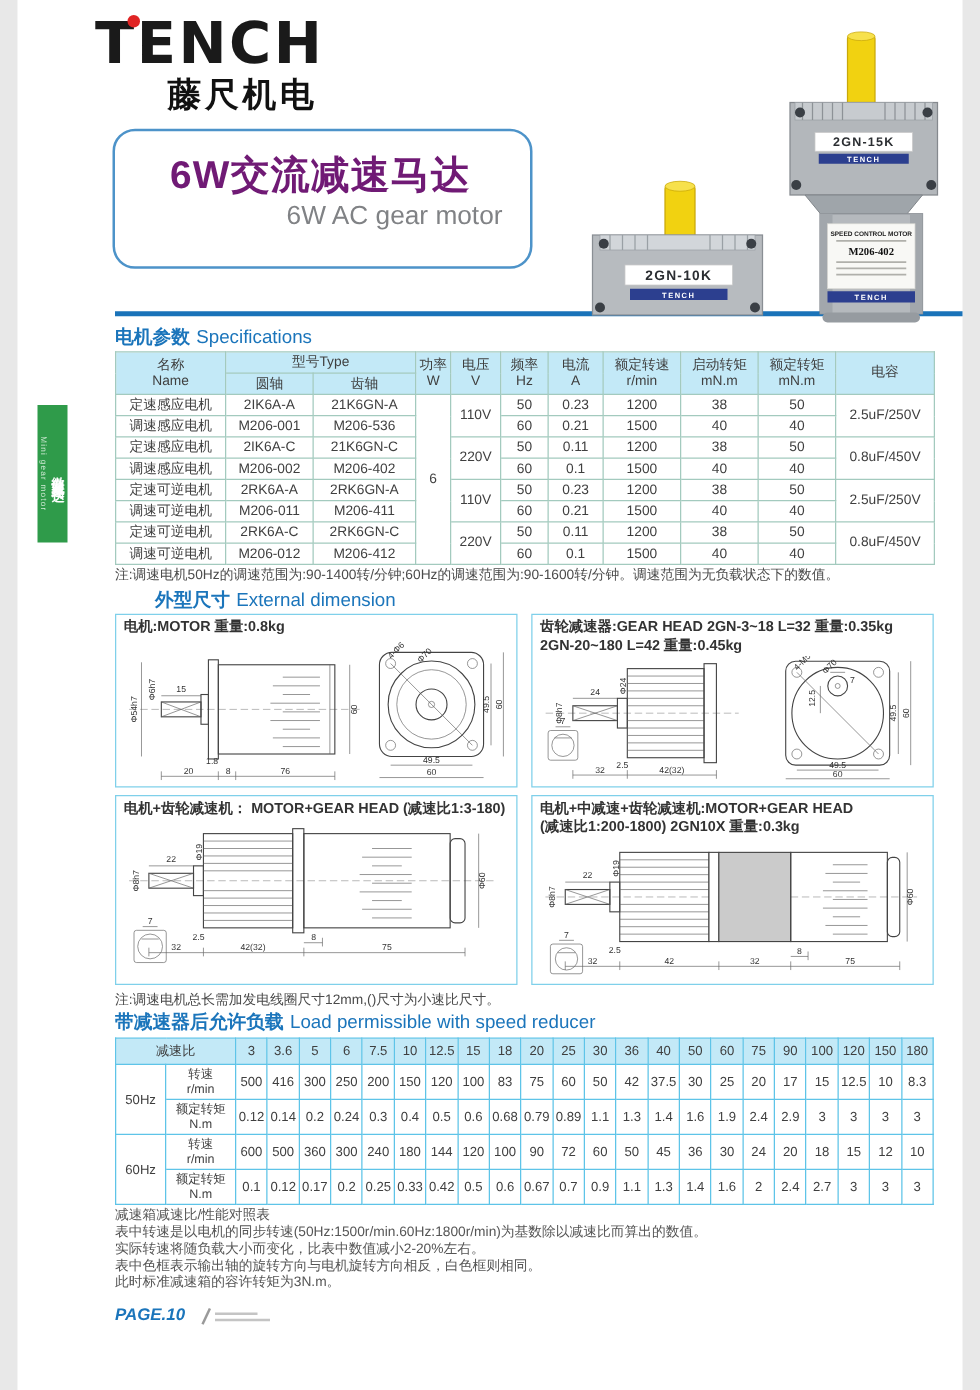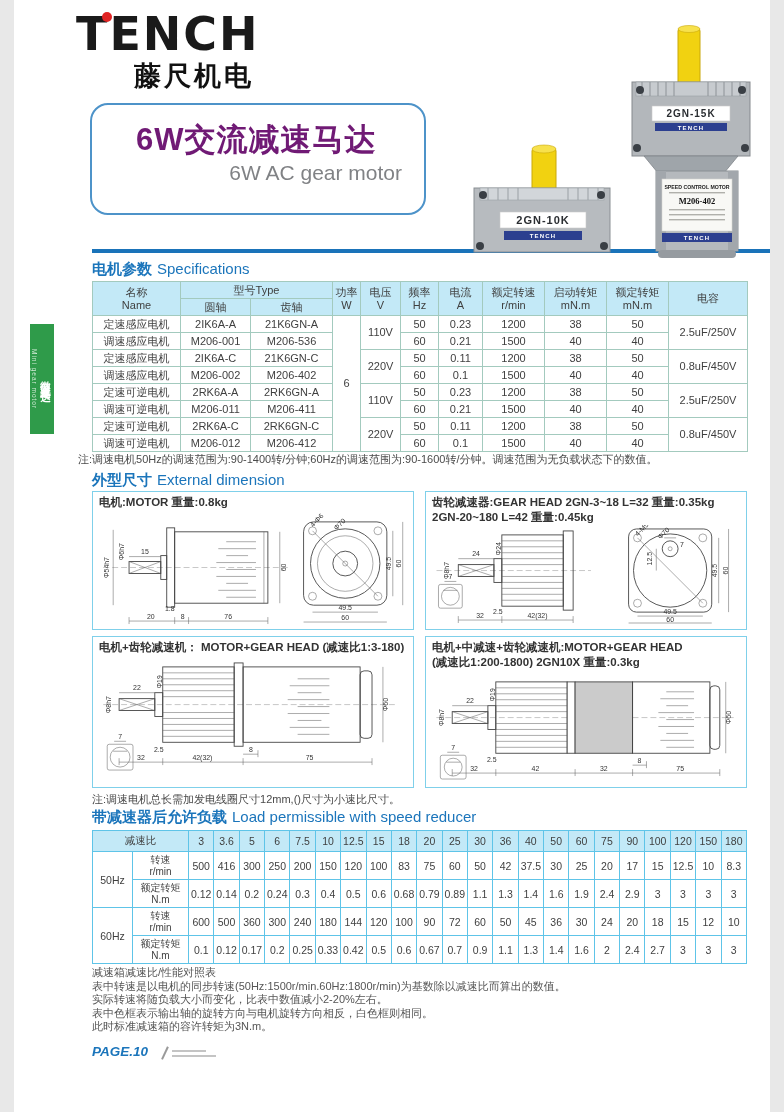--- a/index.html
+++ b/index.html
@@ -25,28 +25,28 @@
   
   .side-tab{position:absolute;left:16px;top:324px;width:24px;height:110px;background:#2f9b4a;
             display:flex;flex-direction:row;justify-content:center;align-items:center;gap:1px;}
   .side-en{writing-mode:vertical-rl;font-size:6.5px;color:#cfe9d4;letter-spacing:1px;}
   .side-cn{writing-mode:vertical-rl;text-orientation:upright;font-size:10.5px;color:#ffffff;letter-spacing:2px;font-weight:700;}
 
   
   .sec-title{position:absolute;left:78px;font-size:15px;color:#1b75bb;}
   .sec-title .cn{font-weight:800;}
   .sec-title .en{font-weight:400;margin-left:5px;}
-  .t1{top:260px;} .t2{top:471px;} .t3{top:808px;}
+  .t1{top:260px;} .t2{top:471px;margin-left:32px;} .t3{top:808px;}
 
   
   .spec-table{position:absolute;left:78px;top:281px;width:655px;border-collapse:collapse;table-layout:fixed;
               font-size:11px;color:#3f3f3f;}
   .spec-table th,.spec-table td{border:1px solid #a3cabe;text-align:center;padding:0 1px;height:16px;line-height:13px;font-weight:400;}
   .spec-table thead th{background:#c3e9f7;}
-  .spec-note{position:absolute;left:64px;top:452px;font-size:11px;color:#4a4a4a;text-align:center;}
+  .spec-note{position:absolute;left:78px;top:452px;font-size:11px;color:#4a4a4a;text-align:center;}
 
   
   .dim-grid{position:absolute;left:78px;top:491px;width:655px;display:grid;grid-template-columns:322px 322px;
             grid-column-gap:11px;grid-row-gap:6px;}
   .dim-panel{border:1px solid #7fd0ea;background:#fff;box-sizing:border-box;padding:3px 6px;height:139px;}
   .dim-panel.tall{height:152px;}
   .dim-title{font-size:11.5px;font-weight:700;color:#333;line-height:15px;}
   .dim-panel svg{display:block;width:308px;}
   .dim-note{position:absolute;left:78px;top:792px;font-size:11px;color:#4a4a4a;}
   .dline{stroke:#444;stroke-width:0.9;fill:none;}

